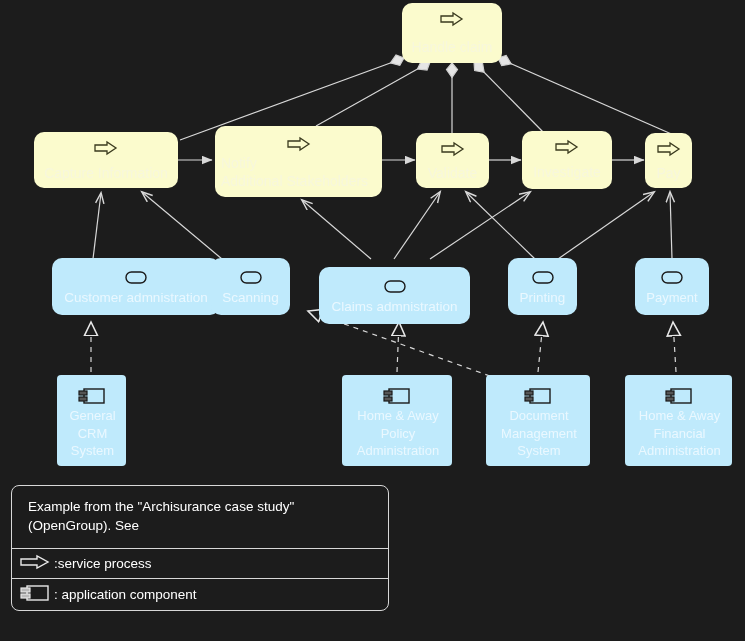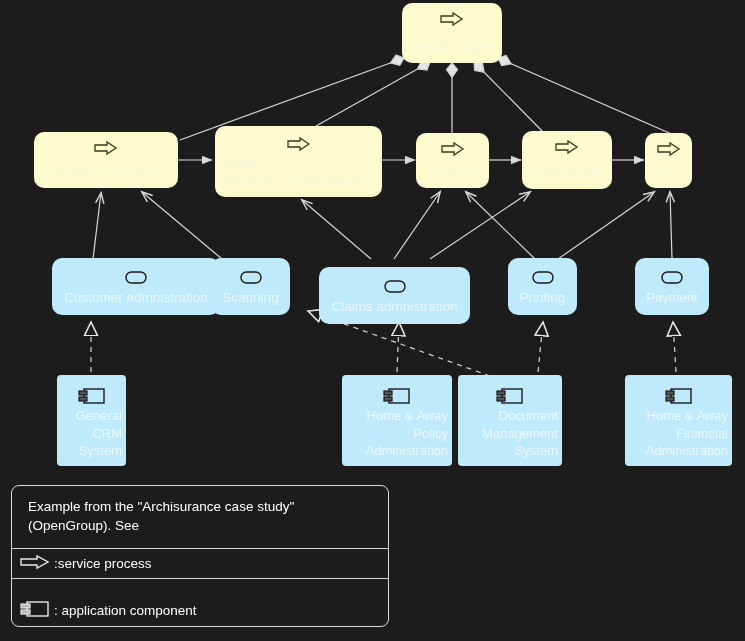--- a/index.html
+++ b/index.html
@@ -27,36 +27,36 @@
     color:#ffffff;
     line-height:17px;
     padding:0 4px;
     box-sizing:border-box;
   }
   .proc{background:#fbfbcd;}
   .proc .label{color:#f7f7dc;}
   .svc{background:#bfeafc;}
   .svc .label{color:#eaf8ff;}
   .comp{background:#bfeafc;border-radius:4px;}
-  .comp .label{color:#eaf8ff;text-align:right;line-height:17.5px;}
+  .comp .label{color:#eaf8ff;text-align:center;line-height:17.5px;}
 
   .legend{
     position:absolute;left:11px;top:485px;width:378px;
     border:1px solid #d8d8d8;border-radius:8px;
     background:#1c1c1c;box-sizing:border-box;
     overflow:hidden;
   }
   .legend .row{
     border-bottom:1px solid #d8d8d8;
     color:#ffffff;font-size:13.5px;
     padding:5px 8px;
     display:flex;align-items:center;gap:4px;
     box-sizing:border-box;min-height:30px;
   }
-  .legend .row:last-child{border-bottom:none;margin-top:16px;}
+  .legend .row:last-child{border-bottom:none;}
   .legend .note{display:block;line-height:19px;padding:6px 8px 7px 8px;}
   .legend .gi{flex:0 0 auto;display:inline-block;}
 </style>
 </head>
 <body>
 
 <div id="canvas">
 
   <svg class="edges" viewBox="0 0 745 641">
     <defs>
@@ -223,21 +223,21 @@
         <rect x="6" y="2" width="20" height="14" fill="#bfeafc" stroke="#1a1a1a" stroke-width="1.4"></rect>
         <rect x="1" y="4" width="8" height="4" fill="#555" stroke="#1a1a1a" stroke-width="1.2"></rect>
         <rect x="1" y="10" width="8" height="4" fill="#555" stroke="#1a1a1a" stroke-width="1.2"></rect>
       </svg>
     </span>
     <span class="label" style="top:32px;font-size:13px;white-space:pre-line;padding-left:6px;">Home &amp; Away
 Policy
 Administration</span>
   </div>
 
-  <div class="node comp" style="left:458px;top:375px;width:104px;height:91px;">
+  <div class="node comp" style="left:486px;top:375px;width:104px;height:91px;">
     <span class="icon" style="top:12px;width:28px;height:18px;">
       <svg viewBox="0 0 28 18" width="28" height="18">
         <rect x="6" y="2" width="20" height="14" fill="#bfeafc" stroke="#1a1a1a" stroke-width="1.4"></rect>
         <rect x="1" y="4" width="8" height="4" fill="#555" stroke="#1a1a1a" stroke-width="1.2"></rect>
         <rect x="1" y="10" width="8" height="4" fill="#555" stroke="#1a1a1a" stroke-width="1.2"></rect>
       </svg>
     </span>
     <span class="label" style="top:32px;font-size:13px;white-space:pre-line;padding-left:6px;">Document
 Management
 System</span>

